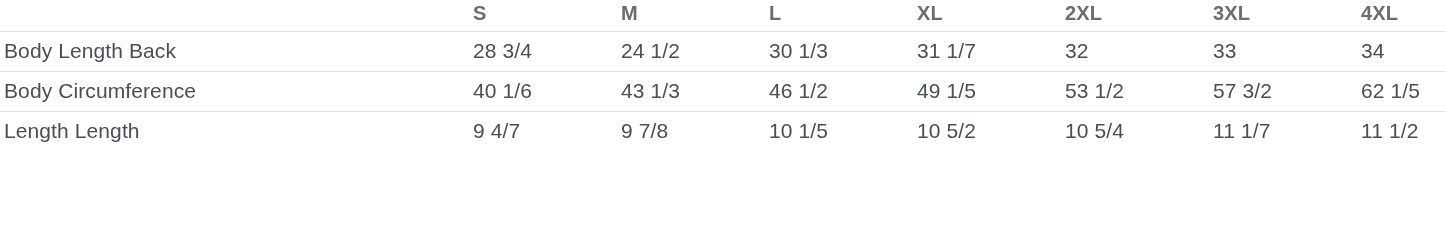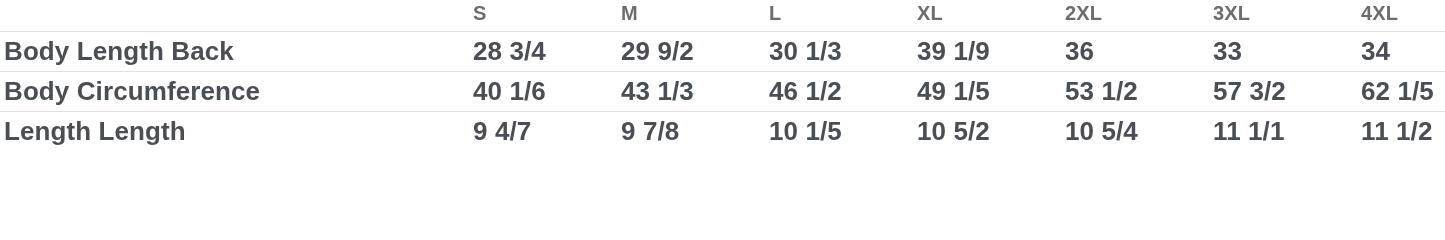--- a/index.html
+++ b/index.html
@@ -49,22 +49,22 @@
   }
 
   
   .size-chart tbody tr {
     height: 40px;
   }
   .size-chart tbody tr.divider-row td {
     border-bottom: 1px solid #e2e2e2;
   }
   .size-chart tbody td {
-    font-size: 26px;
-    font-weight: 700;
+    font-size: 21px;
+    font-weight: 400;
     color: #4a4f56;
     letter-spacing: 0.1px;
   }
   .size-chart tbody td.row-label {
     padding-left: 4px;
   }
 </style>
 </head>
 <body>
 
@@ -88,41 +88,41 @@
       <th>XL</th>
       <th>2XL</th>
       <th>3XL</th>
       <th>4XL</th>
     </tr>
   </thead>
   <tbody>
     <tr class="divider-row">
       <td class="row-label">Body Length Back</td>
       <td>28 3/4</td>
-      <td>29 9/2</td>
+      <td>24 1/2</td>
       <td>30 1/3</td>
-      <td>39 1/9</td>
-      <td>36</td>
+      <td>31 1/7</td>
+      <td>32</td>
       <td>33</td>
       <td>34</td>
     </tr>
     <tr class="divider-row">
       <td class="row-label">Body Circumference</td>
       <td>40 1/6</td>
       <td>43 1/3</td>
       <td>46 1/2</td>
       <td>49 1/5</td>
       <td>53 1/2</td>
       <td>57 3/2</td>
       <td>62 1/5</td>
     </tr>
     <tr>
       <td class="row-label">Length Length</td>
       <td>9 4/7</td>
       <td>9 7/8</td>
       <td>10 1/5</td>
       <td>10 5/2</td>
       <td>10 5/4</td>
-      <td>11 1/1</td>
+      <td>11 1/7</td>
       <td>11 1/2</td>
     </tr>
   </tbody>
 </table>
 
 </body></html>

